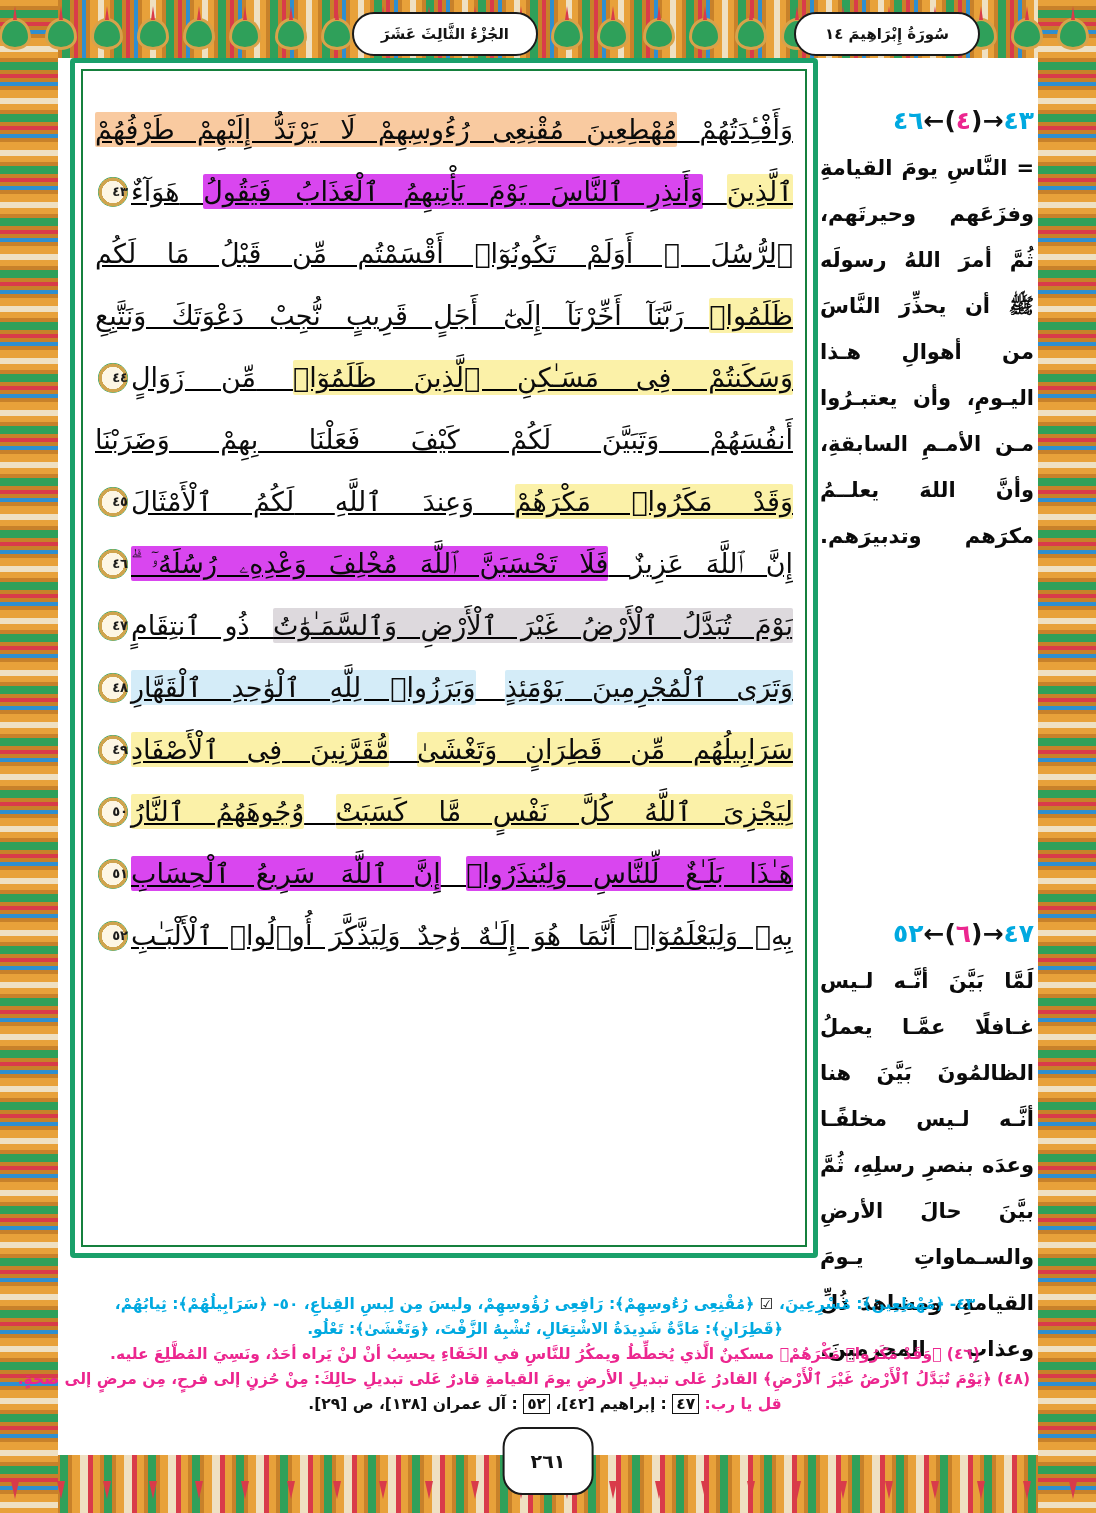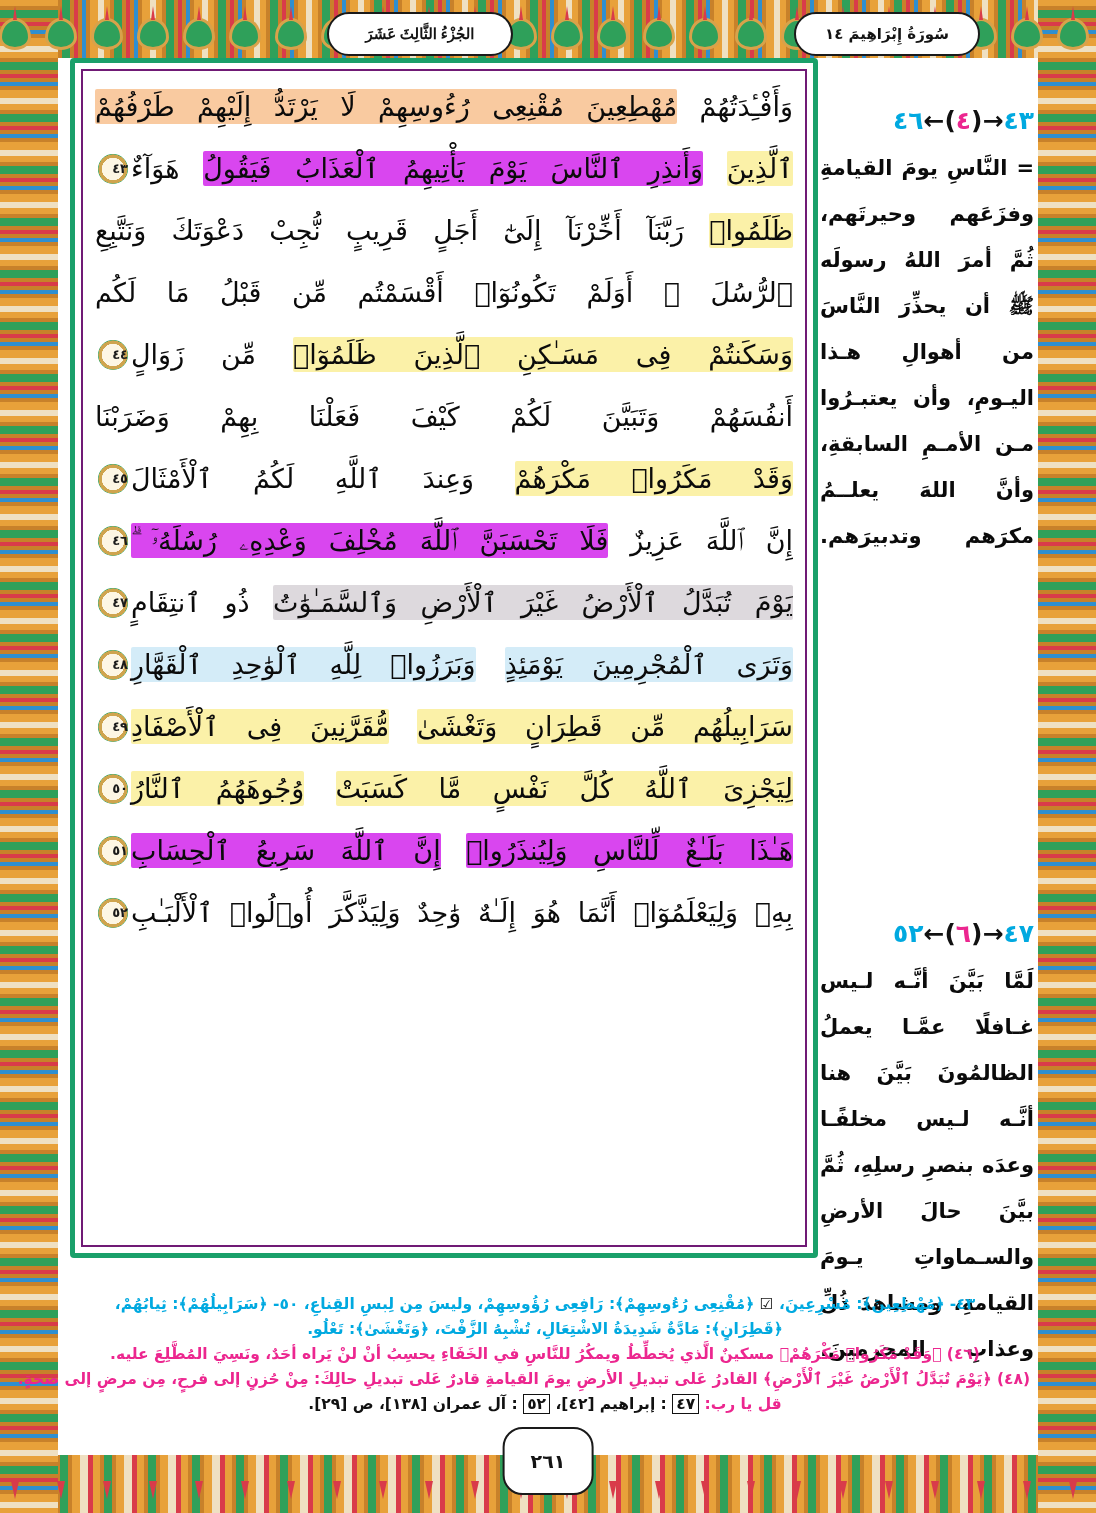--- a/index.html
+++ b/index.html
@@ -91,41 +91,42 @@
     position:absolute;top:12px;
     height:40px;min-width:150px;
     background:#ffffff;border:2px solid #1a1a1a;
     border-radius:22px;
     display:flex;align-items:center;justify-content:center;
     font-family:"DejaVu Sans","Liberation Sans",sans-serif;
     font-size:15px;font-weight:bold;color:#141414;
     padding:0 16px;white-space:nowrap;z-index:6;
   }
   .cartouche.surah{right:116px;}
-  .cartouche.juz{left:327px;font-family:Liberation Serif, serif;}
+  .cartouche.juz{left:352px;}
 
   
   .text-panel{
     position:absolute;
     left:70px;top:58px;
     width:748px;height:1200px;
     border:5px solid #1aa06a;
     border-radius:4px;
     background:#ffffff;
     box-sizing:border-box;
     padding:6px;
     z-index:3;
   }
   .text-panel-inner{
     width:100%;height:100%;
-    border:2px solid #701a75;
+    border:2px solid #15803d;
     box-sizing:border-box;
-    padding:5px 12px 0 12px;
+    padding:28px 12px 0 12px;
     position:relative;
     overflow:hidden;
+    text-decoration:underline;
   }
 
   
   .ayah-line{
     direction:rtl;text-align:justify;text-align-last:justify;
     font-family:"DejaVu Sans","Liberation Sans",sans-serif;
     font-size:27px;line-height:62px;height:62px;
     color:#0b0b0b;white-space:nowrap;
     letter-spacing:0px;
     overflow:hidden;
@@ -280,22 +281,22 @@
       <div class="spike"></div>
     </div>
 
   <div class="cartouche surah">سُورَةُ إِبْرَاهِيمَ ١٤</div>
   <div class="cartouche juz">الجُزْءُ الثَّالِثَ عَشَرَ</div>
 
   <div class="text-panel">
     <div class="text-panel-inner" id="quranLines">
         <div class="ayah-line"><span class="seg hl-none">وَأَفْـِٔدَتُهُمْ</span> <span class="seg hl-orange">مُهْطِعِينَ مُقْنِعِى رُءُوسِهِمْ لَا يَرْتَدُّ إِلَيْهِمْ طَرْفُهُمْ</span> </div>
         <div class="ayah-line"><span class="seg hl-yellow">ٱلَّذِينَ</span> <span class="seg hl-pink">وَأَنذِرِ ٱلنَّاسَ يَوْمَ يَأْتِيهِمُ ٱلْعَذَابُ فَيَقُولُ</span> <span class="seg hl-none">هَوَآءٌ</span><span class="ayah-mark">٤٣</span> </div>
+        <div class="ayah-line"><span class="seg hl-none">ٱلرُّسُلَ ۗ أَوَلَمْ تَكُونُوٓا۟ أَقْسَمْتُم مِّن قَبْلُ مَا لَكُم</span> </div>
         <div class="ayah-line"><span class="seg hl-yellow">ظَلَمُوا۟</span> <span class="seg hl-none">رَبَّنَآ أَخِّرْنَآ إِلَىٰٓ أَجَلٍ قَرِيبٍ نُّجِبْ دَعْوَتَكَ وَنَتَّبِعِ</span> </div>
-        <div class="ayah-line"><span class="seg hl-none">ٱلرُّسُلَ ۗ أَوَلَمْ تَكُونُوٓا۟ أَقْسَمْتُم مِّن قَبْلُ مَا لَكُم</span> </div>
         <div class="ayah-line"><span class="seg hl-yellow">وَسَكَنتُمْ فِى مَسَـٰكِنِ ٱلَّذِينَ ظَلَمُوٓا۟</span> <span class="seg hl-none">مِّن زَوَالٍ</span><span class="ayah-mark">٤٤</span> </div>
         <div class="ayah-line"><span class="seg hl-none">أَنفُسَهُمْ وَتَبَيَّنَ لَكُمْ كَيْفَ فَعَلْنَا بِهِمْ وَضَرَبْنَا</span> </div>
         <div class="ayah-line"><span class="seg hl-yellow">وَقَدْ مَكَرُوا۟ مَكْرَهُمْ</span> <span class="seg hl-none">وَعِندَ ٱللَّهِ</span> <span class="seg hl-none">لَكُمُ ٱلْأَمْثَالَ</span><span class="ayah-mark">٤٥</span> </div>
         <div class="ayah-line"><span class="seg hl-none">إِنَّ ٱللَّهَ عَزِيزٌ</span> <span class="seg hl-pink">فَلَا تَحْسَبَنَّ ٱللَّهَ مُخْلِفَ وَعْدِهِۦ رُسُلَهُۥٓ ۗ</span><span class="ayah-mark">٤٦</span> </div>
         <div class="ayah-line"><span class="seg hl-gray">يَوْمَ تُبَدَّلُ ٱلْأَرْضُ غَيْرَ ٱلْأَرْضِ وَٱلسَّمَـٰوَٰتُ</span> <span class="seg hl-none">ذُو ٱنتِقَامٍ</span><span class="ayah-mark">٤٧</span> </div>
         <div class="ayah-line"><span class="seg hl-blue">وَتَرَى ٱلْمُجْرِمِينَ يَوْمَئِذٍ</span> <span class="seg hl-blue">وَبَرَزُوا۟ لِلَّهِ ٱلْوَٰحِدِ ٱلْقَهَّارِ</span><span class="ayah-mark">٤٨</span> </div>
         <div class="ayah-line"><span class="seg hl-yellow">سَرَابِيلُهُم مِّن قَطِرَانٍ وَتَغْشَىٰ</span> <span class="seg hl-yellow">مُّقَرَّنِينَ فِى ٱلْأَصْفَادِ</span><span class="ayah-mark">٤٩</span> </div>
         <div class="ayah-line"><span class="seg hl-yellow">لِيَجْزِىَ ٱللَّهُ كُلَّ نَفْسٍ مَّا كَسَبَتْ</span> <span class="seg hl-yellow">وُجُوهَهُمُ ٱلنَّارُ</span><span class="ayah-mark">٥٠</span> </div>
         <div class="ayah-line"><span class="seg hl-pink">هَـٰذَا بَلَـٰغٌ لِّلنَّاسِ وَلِيُنذَرُوا۟</span> <span class="seg hl-pink">إِنَّ ٱللَّهَ سَرِيعُ ٱلْحِسَابِ</span><span class="ayah-mark">٥١</span> </div>
         <div class="ayah-line"><span class="seg hl-none">بِهِۦ وَلِيَعْلَمُوٓا۟ أَنَّمَا هُوَ إِلَـٰهٌ وَٰحِدٌ وَلِيَذَّكَّرَ أُو۟لُوا۟ ٱلْأَلْبَـٰبِ</span><span class="ayah-mark">٥٢</span> </div>

